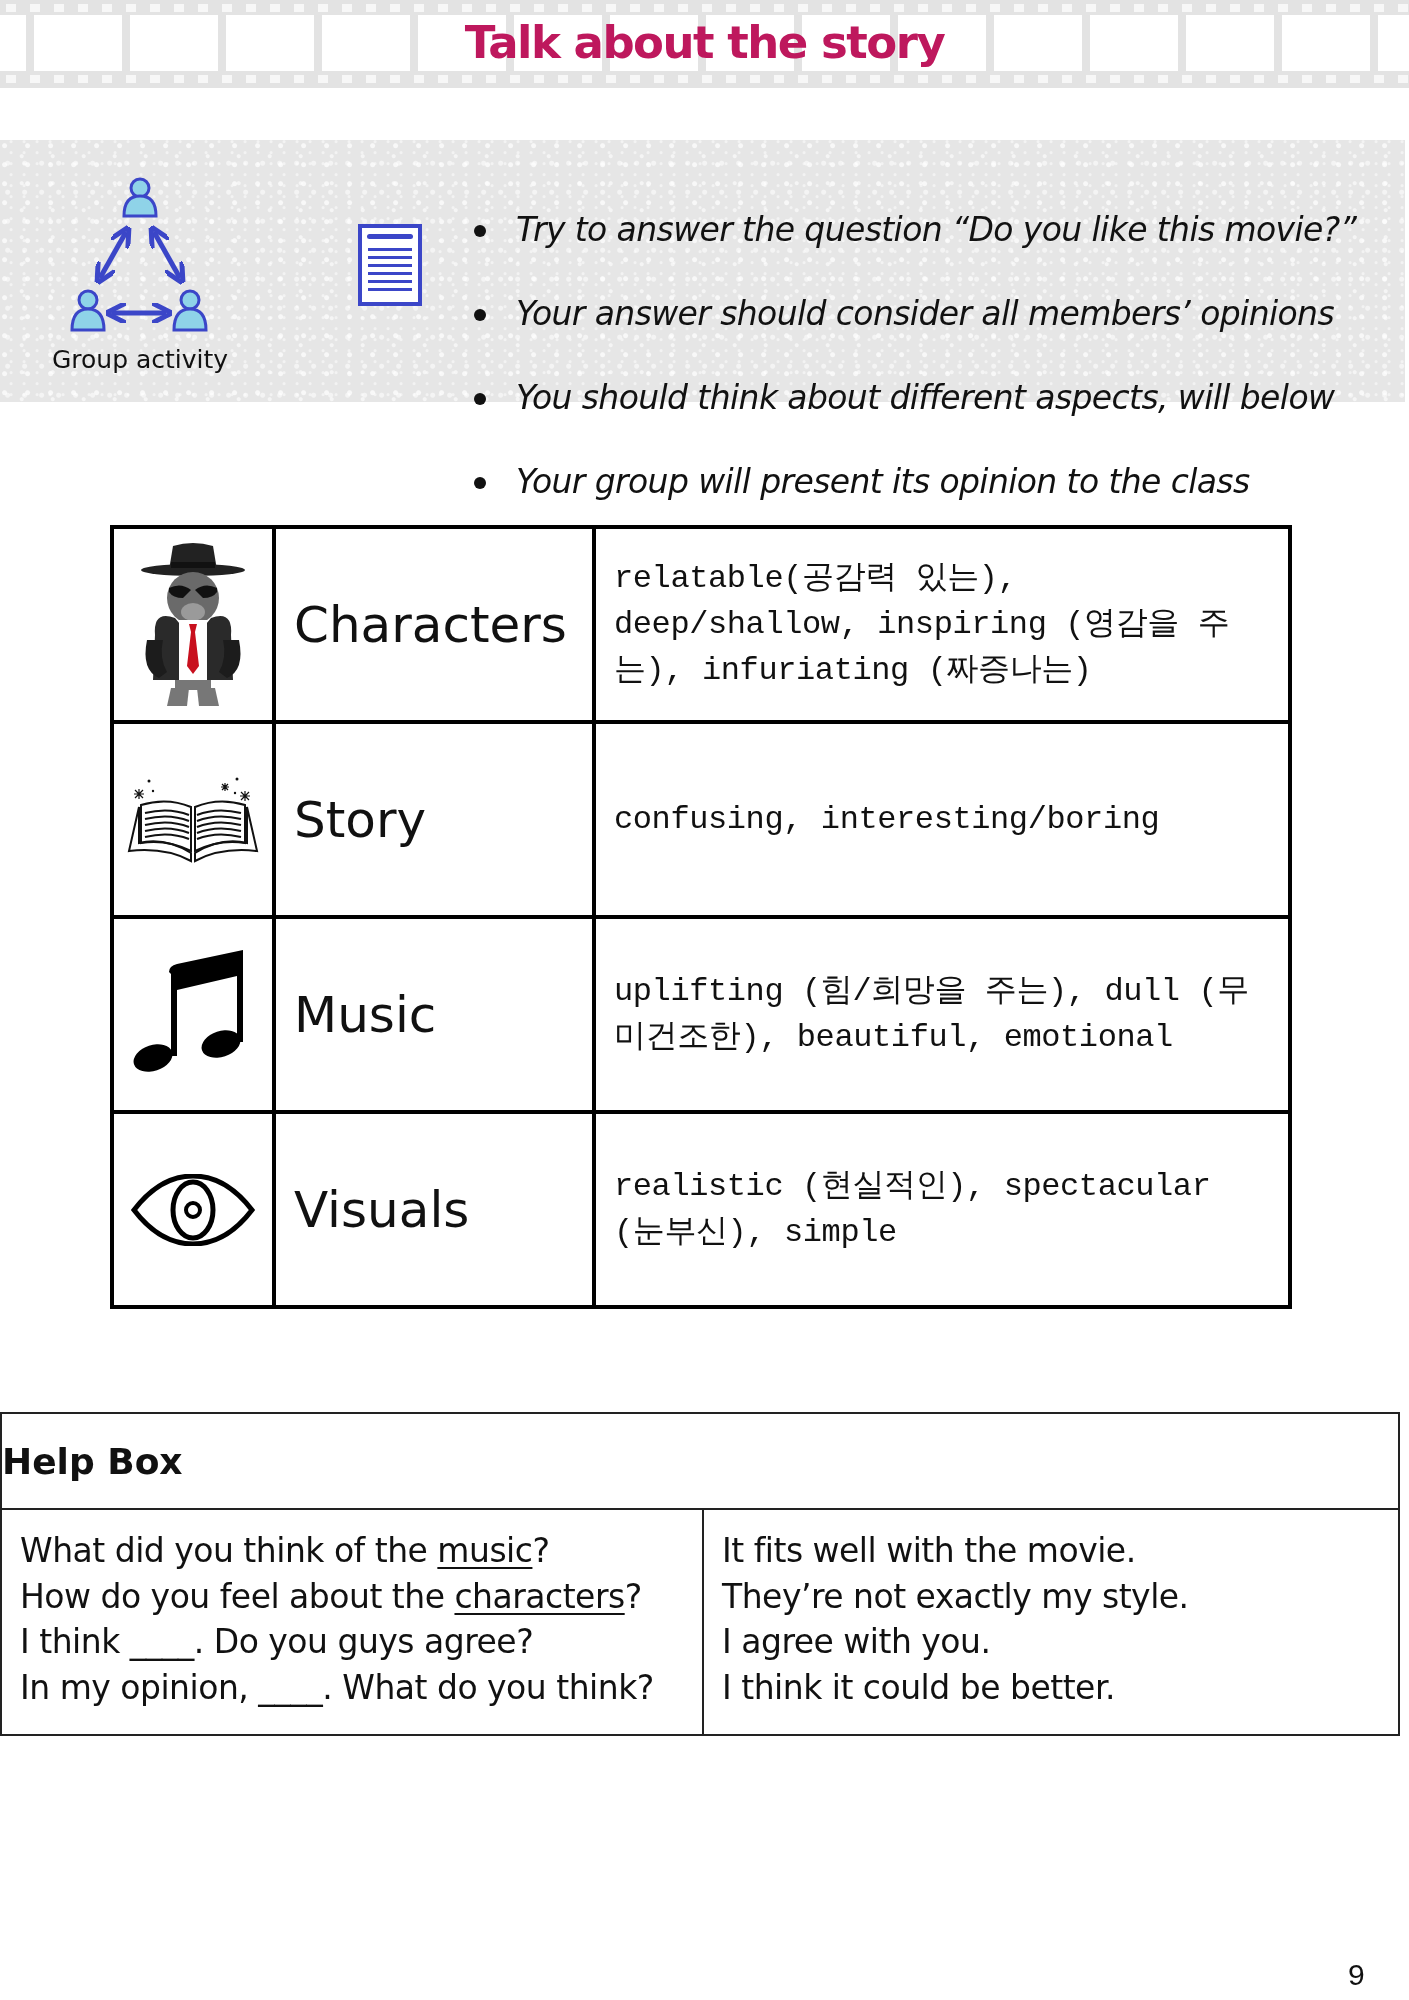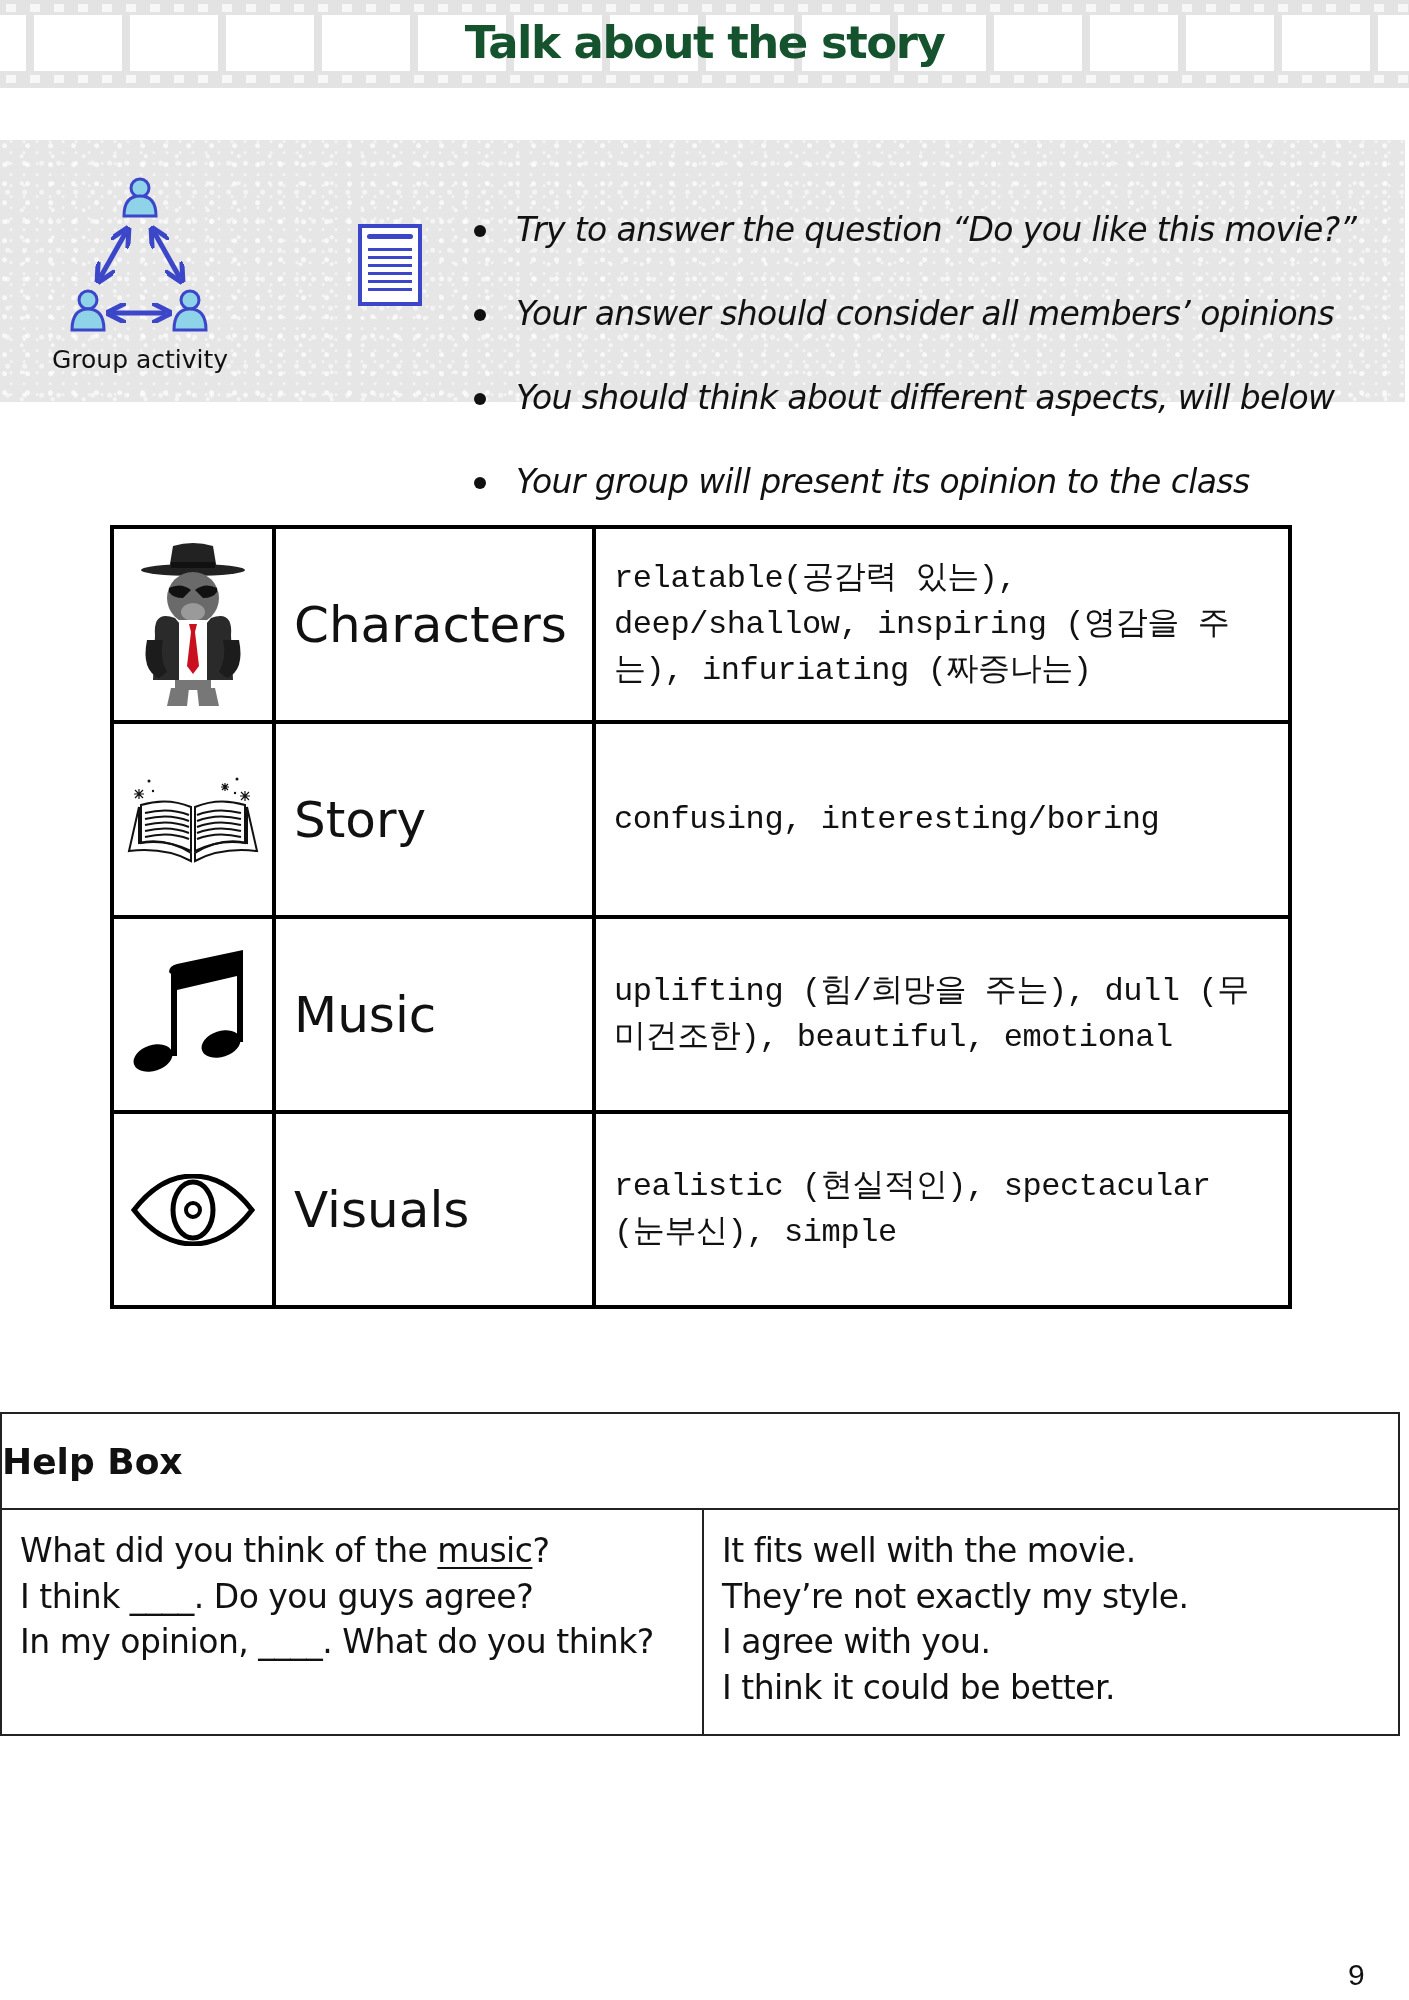--- a/index.html
+++ b/index.html
@@ -10,21 +10,21 @@
   .film { position: absolute; left: 0; top: 0; width: 1409px; height: 88px; background: #e3e3e3; overflow: hidden; }
   .film .holes { position: absolute; left: 6px; width: 1409px; height: 8px;
     background-image: repeating-linear-gradient(to right, #f7f7f7 0 10px, transparent 10px 24px); }
   .film .holes.top { top: 4px; }
   .film .holes.bottom { top: 75px; }
   .film .frames { position: absolute; left: 0; top: 15px; width: 1409px; height: 56px;
     background-image: repeating-linear-gradient(to right, #ffffff 0 56px, #e3e3e3 56px 64px, #ffffff 64px 122px, #e3e3e3 122px 131px);
     background-position: -26px 0; }
   .film .frames { background-image: repeating-linear-gradient(to right, #e3e3e3 0 8px, #ffffff 8px 96px); background-position: 26px 0; }
   .title { position: absolute; left: 0; top: 8px; width: 1409px; text-align: center;
-    font-family: "DejaVu Sans", sans-serif; font-weight: bold; font-size: 45px; letter-spacing: -1.5px; color: #14532d; line-height: 70px; }
+    font-family: "DejaVu Sans", sans-serif; font-weight: bold; font-size: 45px; letter-spacing: -1.5px; color: #be185d; line-height: 70px; }
   .title span { background: transparent; }
 
   
   .band { position: absolute; left: 0; top: 140px; width: 1405px; height: 262px; background-color: #e6e6e6;
     background-image:
       radial-gradient(circle at 20% 30%, rgba(255,255,255,0.7) 0 2px, transparent 3px),
       radial-gradient(circle at 70% 60%, rgba(255,255,255,0.6) 0 1.5px, transparent 2.5px),
       radial-gradient(circle at 45% 80%, rgba(255,255,255,0.55) 0 2px, transparent 3px),
       radial-gradient(circle at 85% 15%, rgba(255,255,255,0.5) 0 1px, transparent 2px);
     background-size: 23px 19px, 31px 27px, 17px 29px, 13px 11px; }
@@ -182,20 +182,21 @@
     <td class="desc-cell">realistic (현실적인), spectacular (눈부신), simple</td>
   </tr>
 </tbody>
   </table>
 
 <section class="help">
   <div class="help-head">Help Box</div>
   <div class="help-cols">
     <div class="help-col left">
       <div><span>What did you think of the </span><span class="u">music</span><span>?</span></div>
+      <div><span>How do you feel about the </span><span class="u">characters</span><span>?</span></div>
       <div><span>I think ____. Do you guys agree?</span></div>
       <div><span>In my opinion, ____. What do you think?</span></div>
     </div>
     <div class="help-col right">
       <div>It fits well with the movie.</div>
       <div>They’re not exactly my style.</div>
       <div>I agree with you.</div>
       <div>I think it could be better.</div>
     </div>
   </div>

